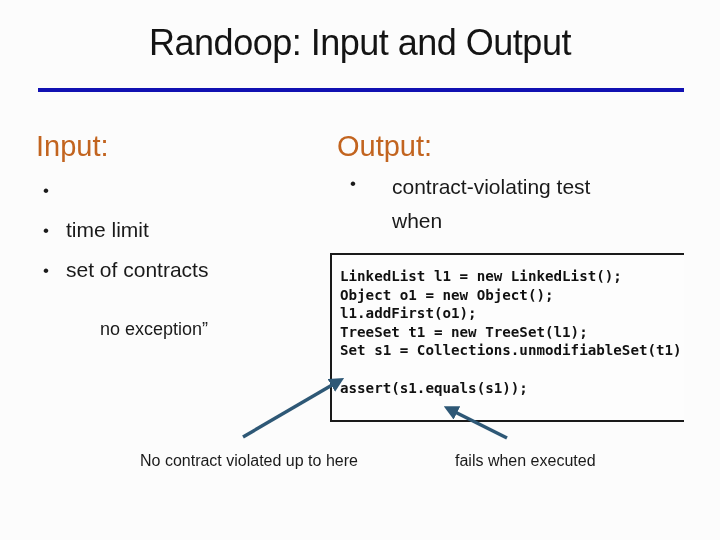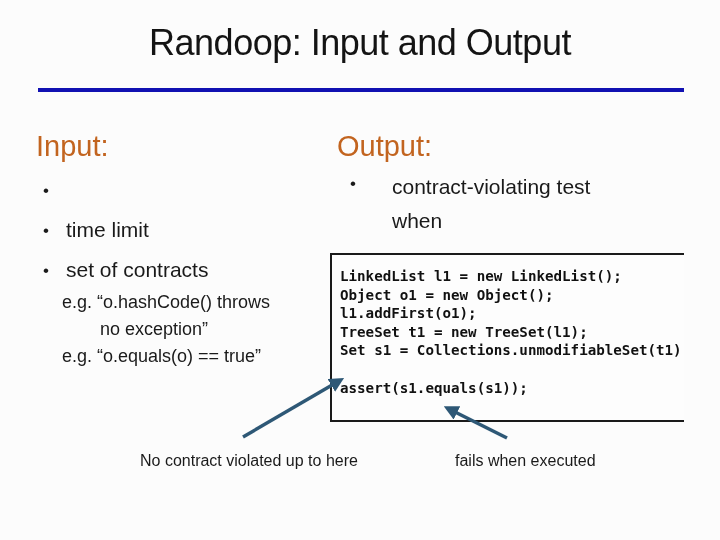--- a/index.html
+++ b/index.html
@@ -68,23 +68,21 @@
   </div>
   <div class="bullet-row" style="top:218px;">
     <span class="dot">•</span>
     <span>time limit</span>
   </div>
   <div class="bullet-row" style="top:258px;">
     <span class="dot">•</span>
     <span>set of contracts</span>
   </div>
 
-  <div class="example ex1">e.g. “o.hashCode() throws</div>
   <div class="example ex2">no exception”</div>
-  <div class="example ex3">e.g. “o.equals(o) == true”</div>
 
   <div class="section-heading heading-output">Output:</div>
 
   <div class="out-bullet">
     <span class="dot">•</span>
     <span class="lines">
       <div>contract-violating test</div>
       <div>when</div>
     </span>
   </div>

